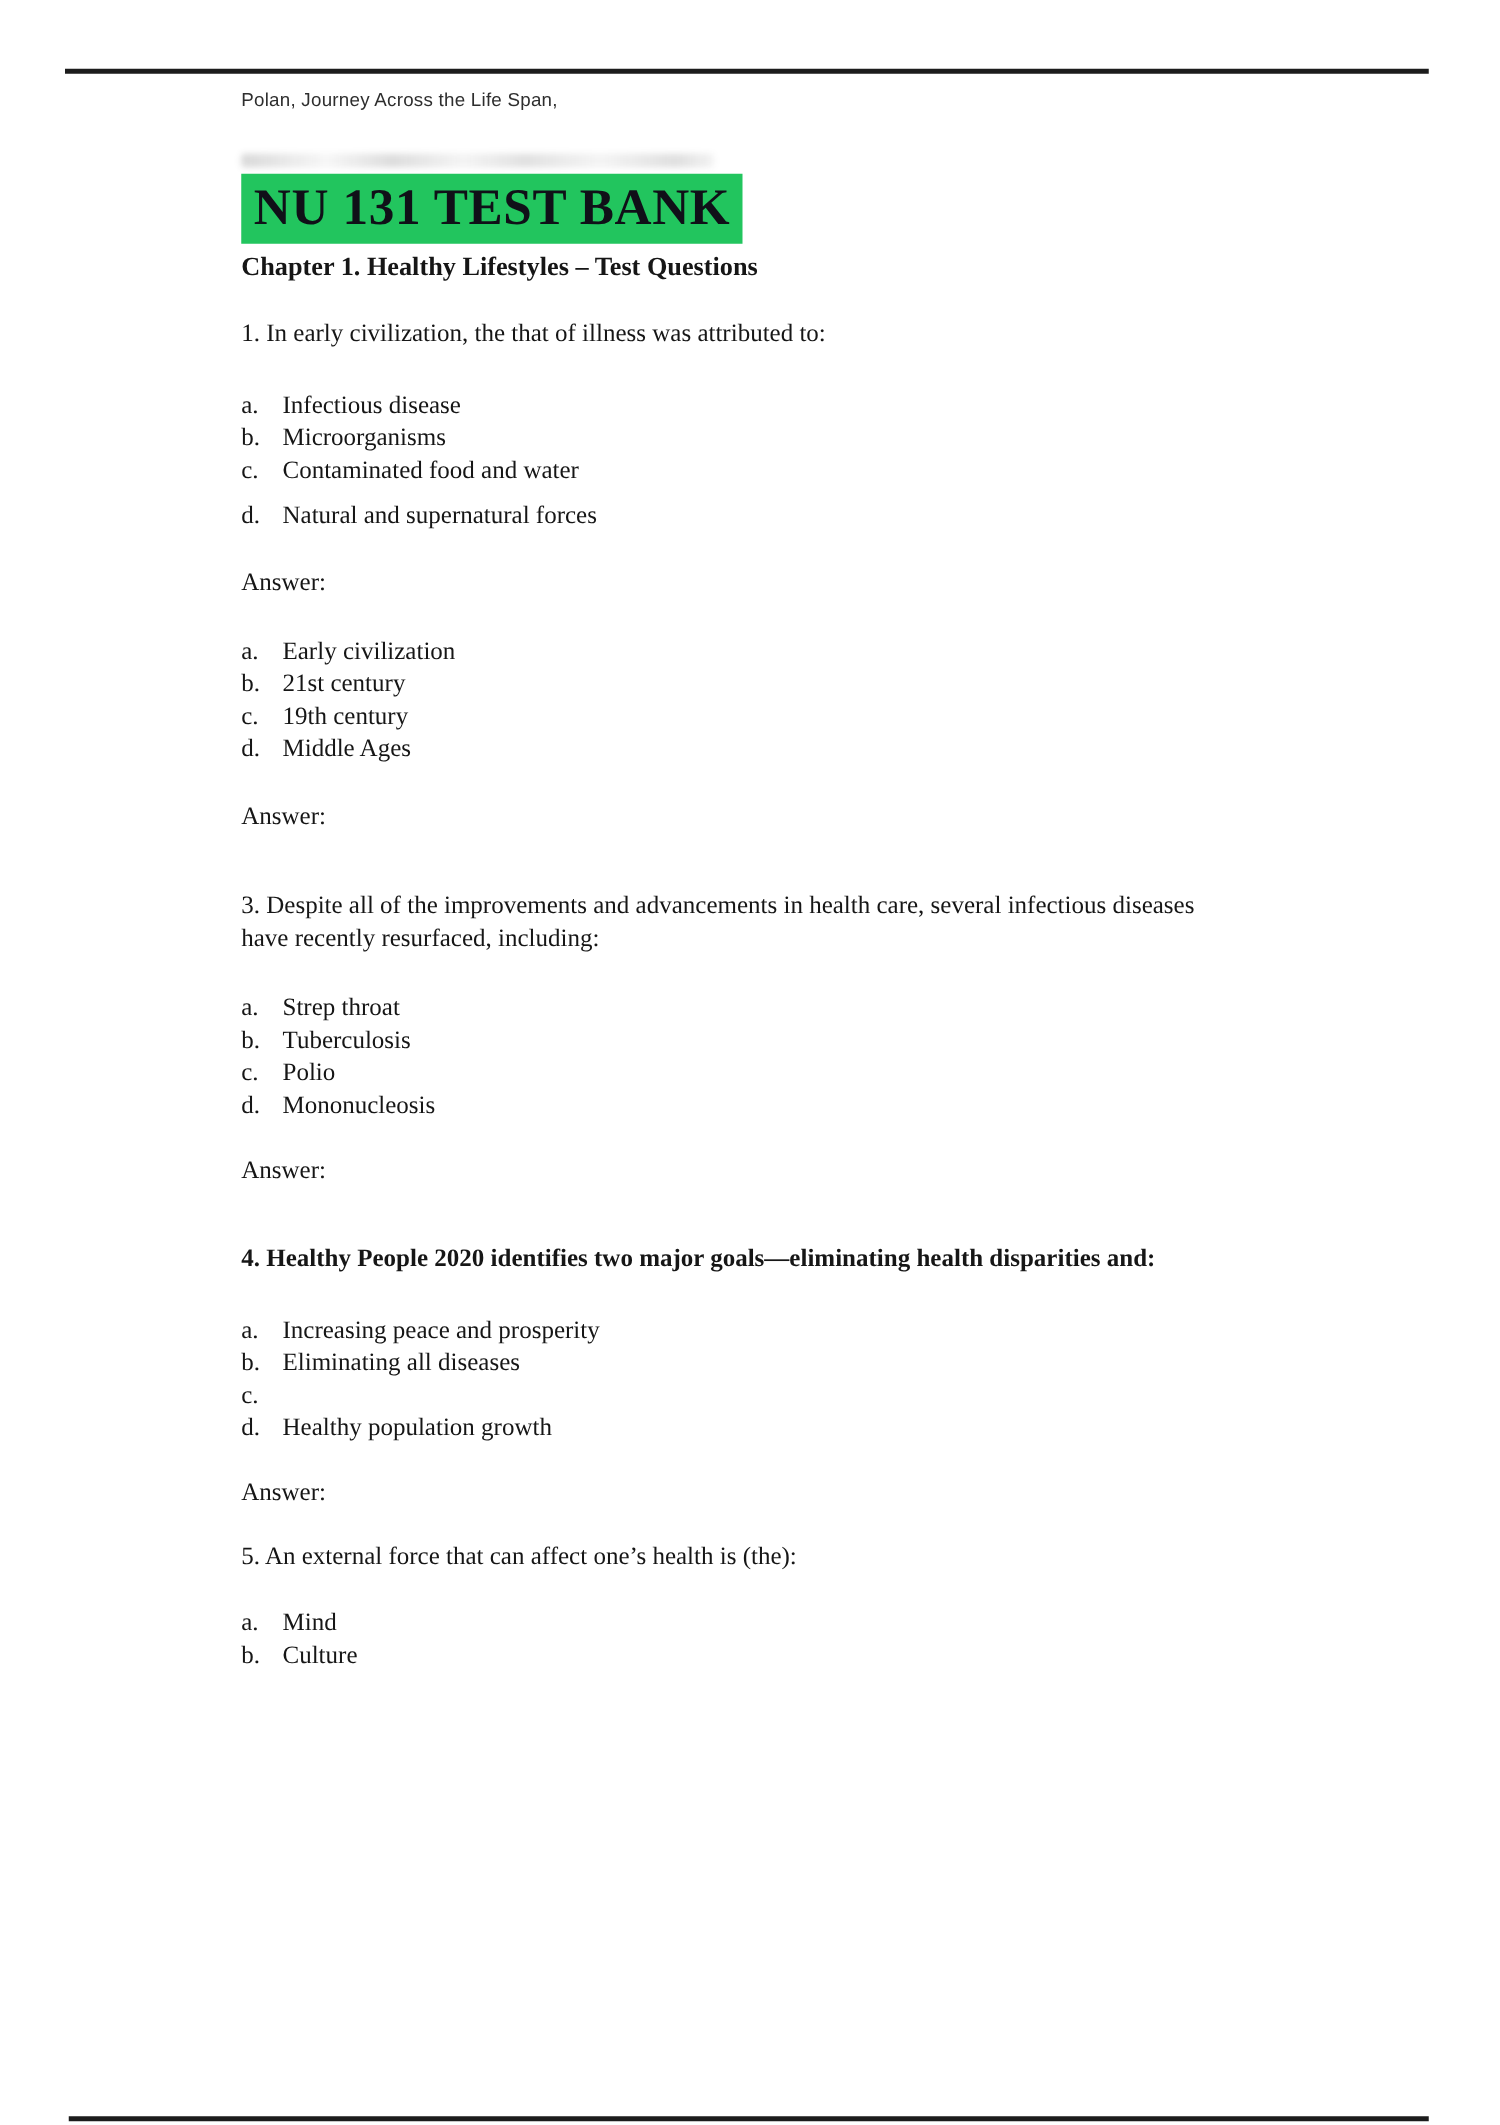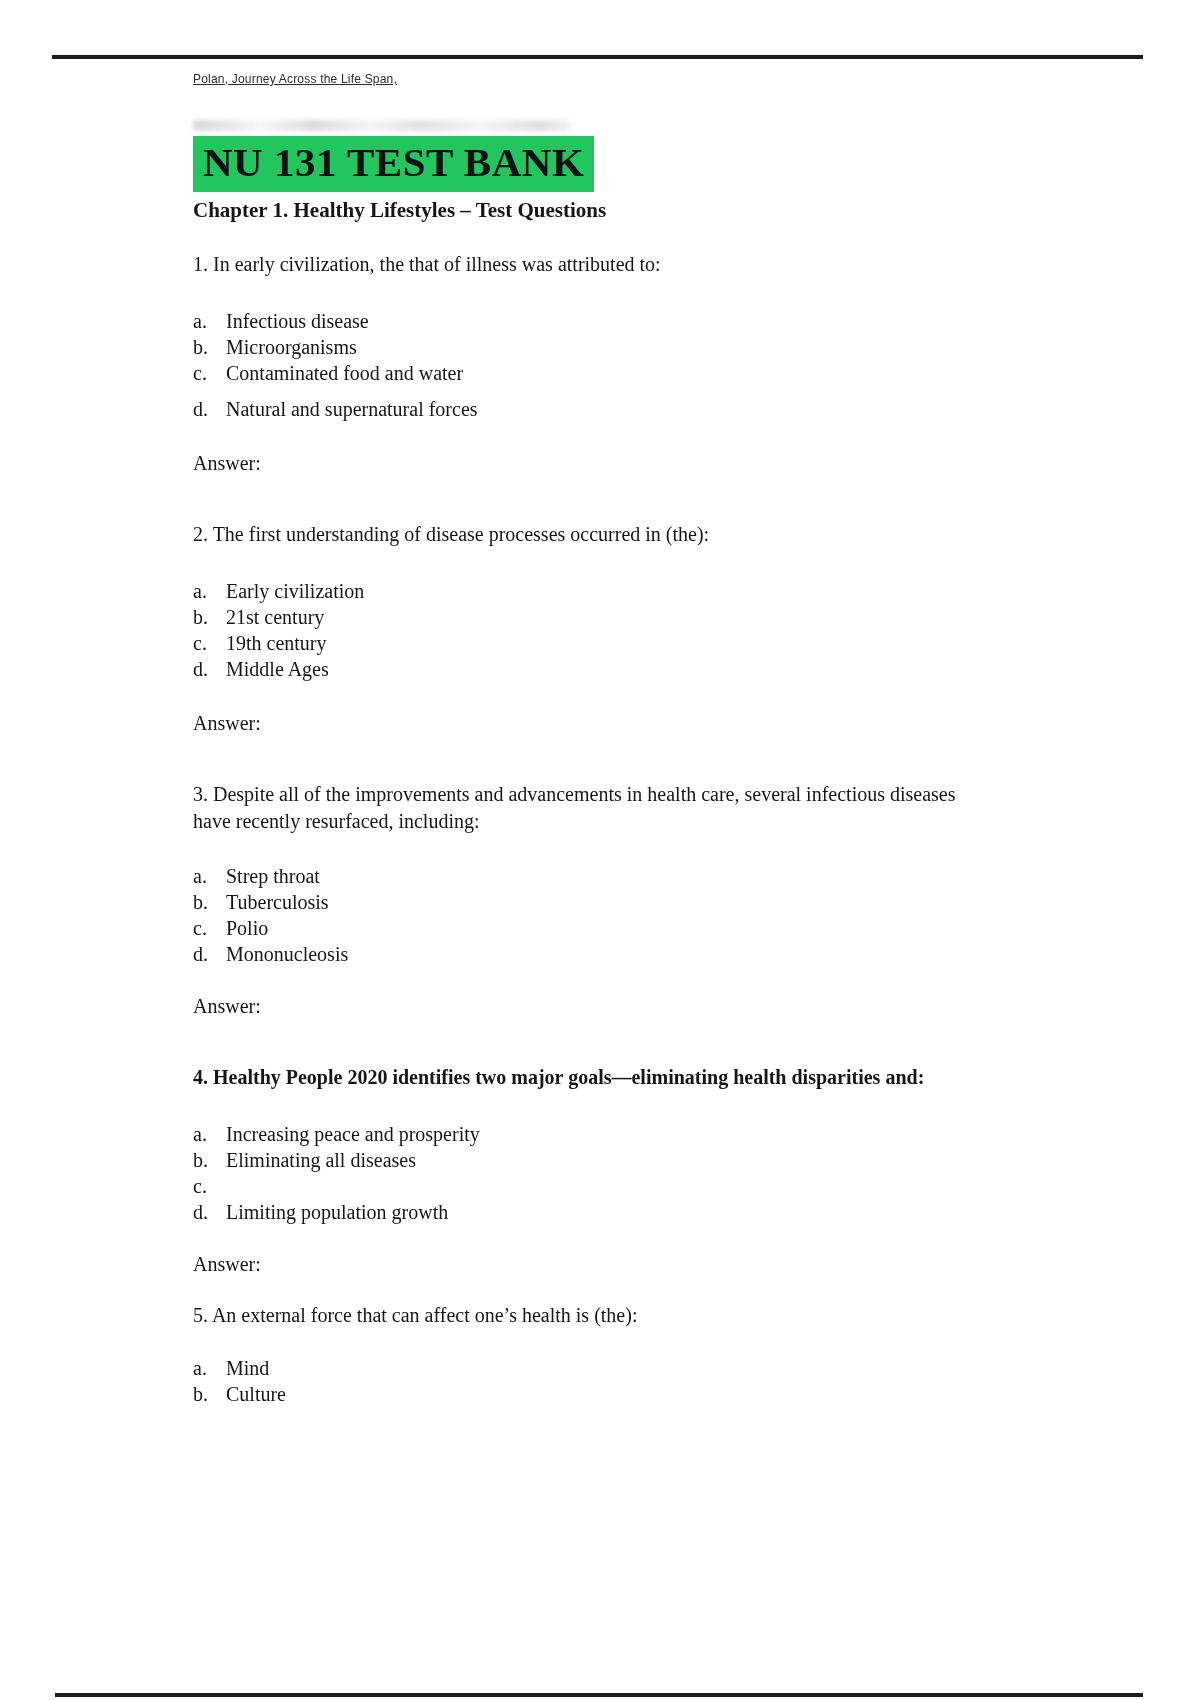--- a/index.html
+++ b/index.html
@@ -14,24 +14,23 @@
   }
   .rule { position: absolute; background: #1c1c1c; height: 4px; }
   .rule-top    { left: 52px; width: 1091px; top: 55px; }
   .rule-bottom { left: 55px; width: 1088px; top: 1693px; }
 
   .content { position: absolute; left: 193px; top: 0; width: 830px; }
 
   .doc-header {
     margin-top: 72px;
     font-family: "Liberation Sans", sans-serif;
-    font-size: 12px;
+    font-size: 15px;
     color: #2e2e2e;
     letter-spacing: 0.2px;
-    text-decoration: underline;
   }
 
   .smudge {
     margin-top: 34px;
     height: 11px;
     width: 378px;
     border-radius: 3px;
     background: linear-gradient(90deg,
       rgba(40,40,40,.18), rgba(40,40,40,.04) 18%, rgba(40,40,40,.16) 32%,
       rgba(40,40,40,.05) 47%, rgba(40,40,40,.14) 60%, rgba(40,40,40,.05) 76%,
@@ -113,21 +112,20 @@
         </div>
         <div class="option gap-before">
           <span class="letter">d.</span>
           <span>Natural and supernatural forces</span>
         </div>
       </div>
       <div class="answer">Answer:</div>
     </div>
 
     <div>
-      <p class="question-line q2"><span>2.</span> <span>The first understanding of disease processes occurred in (the):</span></p>
       <div class="options">
         <div class="option">
           <span class="letter">a.</span>
           <span>Early civilization</span>
         </div>
         <div class="option">
           <span class="letter">b.</span>
           <span>21st century</span>
         </div>
         <div class="option">
@@ -174,21 +172,21 @@
         </div>
         <div class="option">
           <span class="letter">b.</span>
           <span>Eliminating all diseases</span>
         </div>
         <div class="option">
           <span class="letter">c.</span>
         </div>
         <div class="option">
           <span class="letter">d.</span>
-          <span>Limiting population growth</span>
+          <span>Healthy population growth</span>
         </div>
       </div>
       <div class="answer tight">Answer:</div>
     </div>
 
     <div>
       <p class="question-line q5"><span>5.</span> <span>An external force that can affect one’s health is (the):</span></p>
       <div class="options q5opts">
         <div class="option">
           <span class="letter">a.</span>

